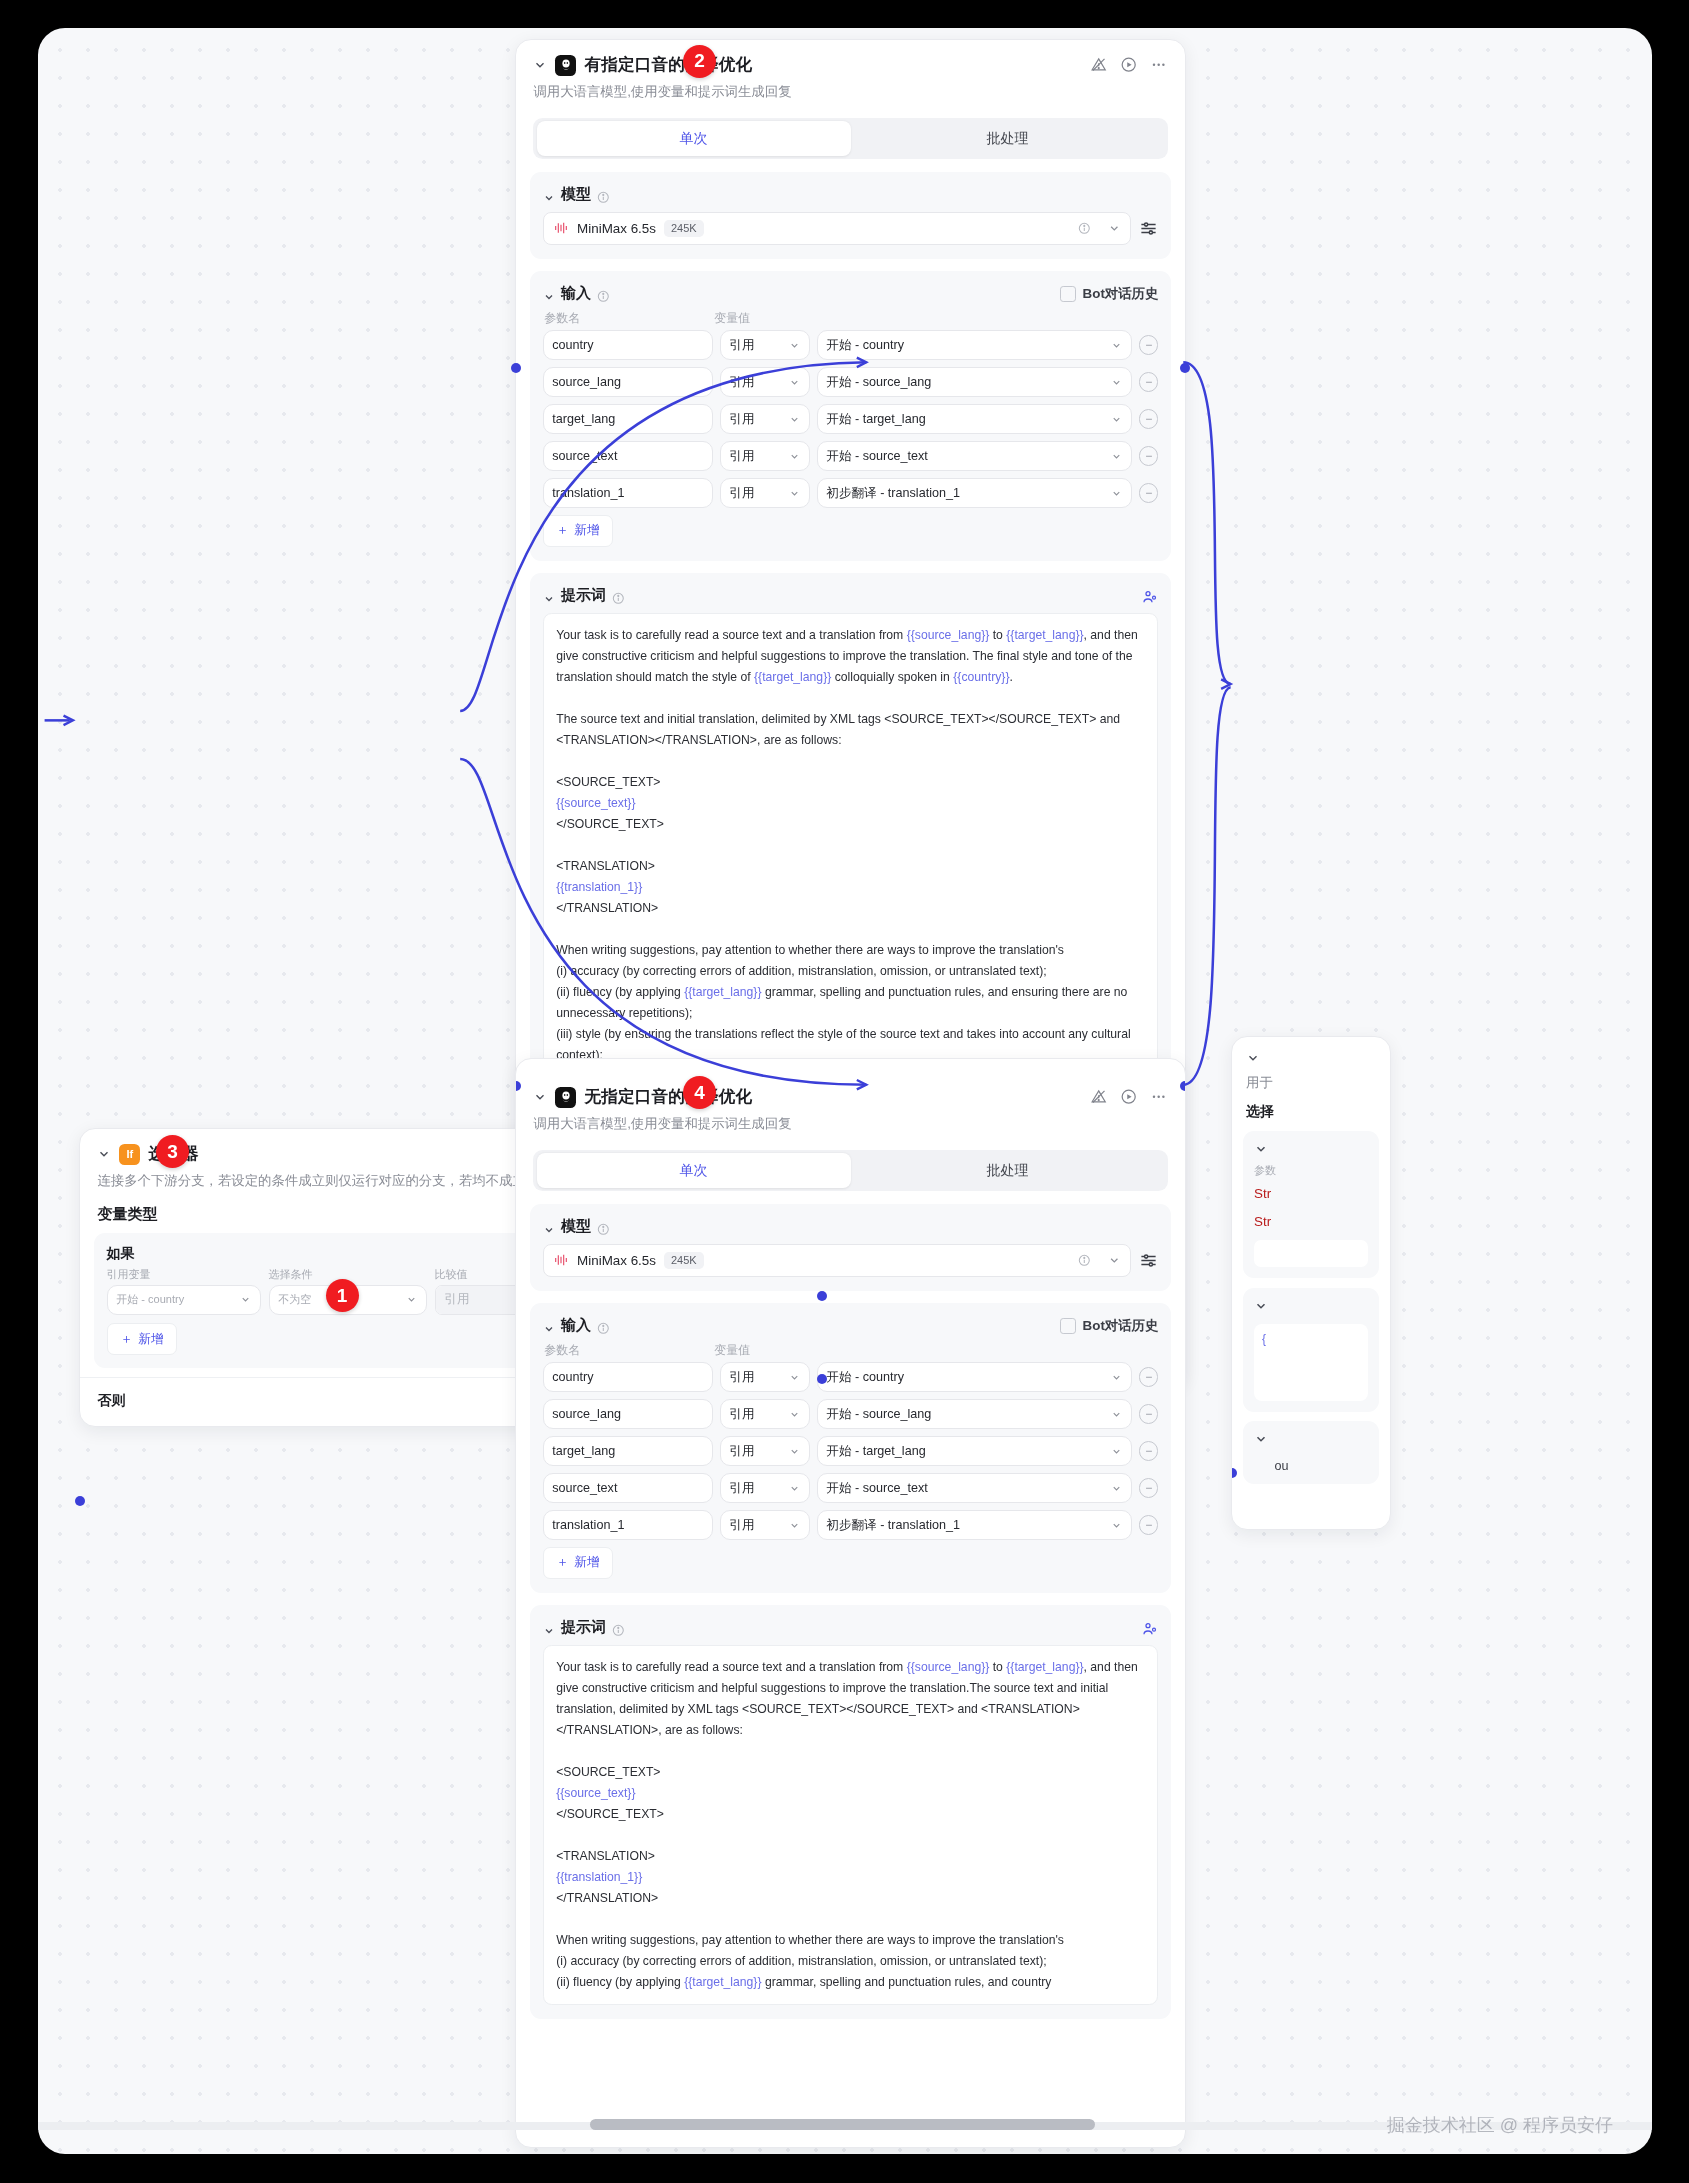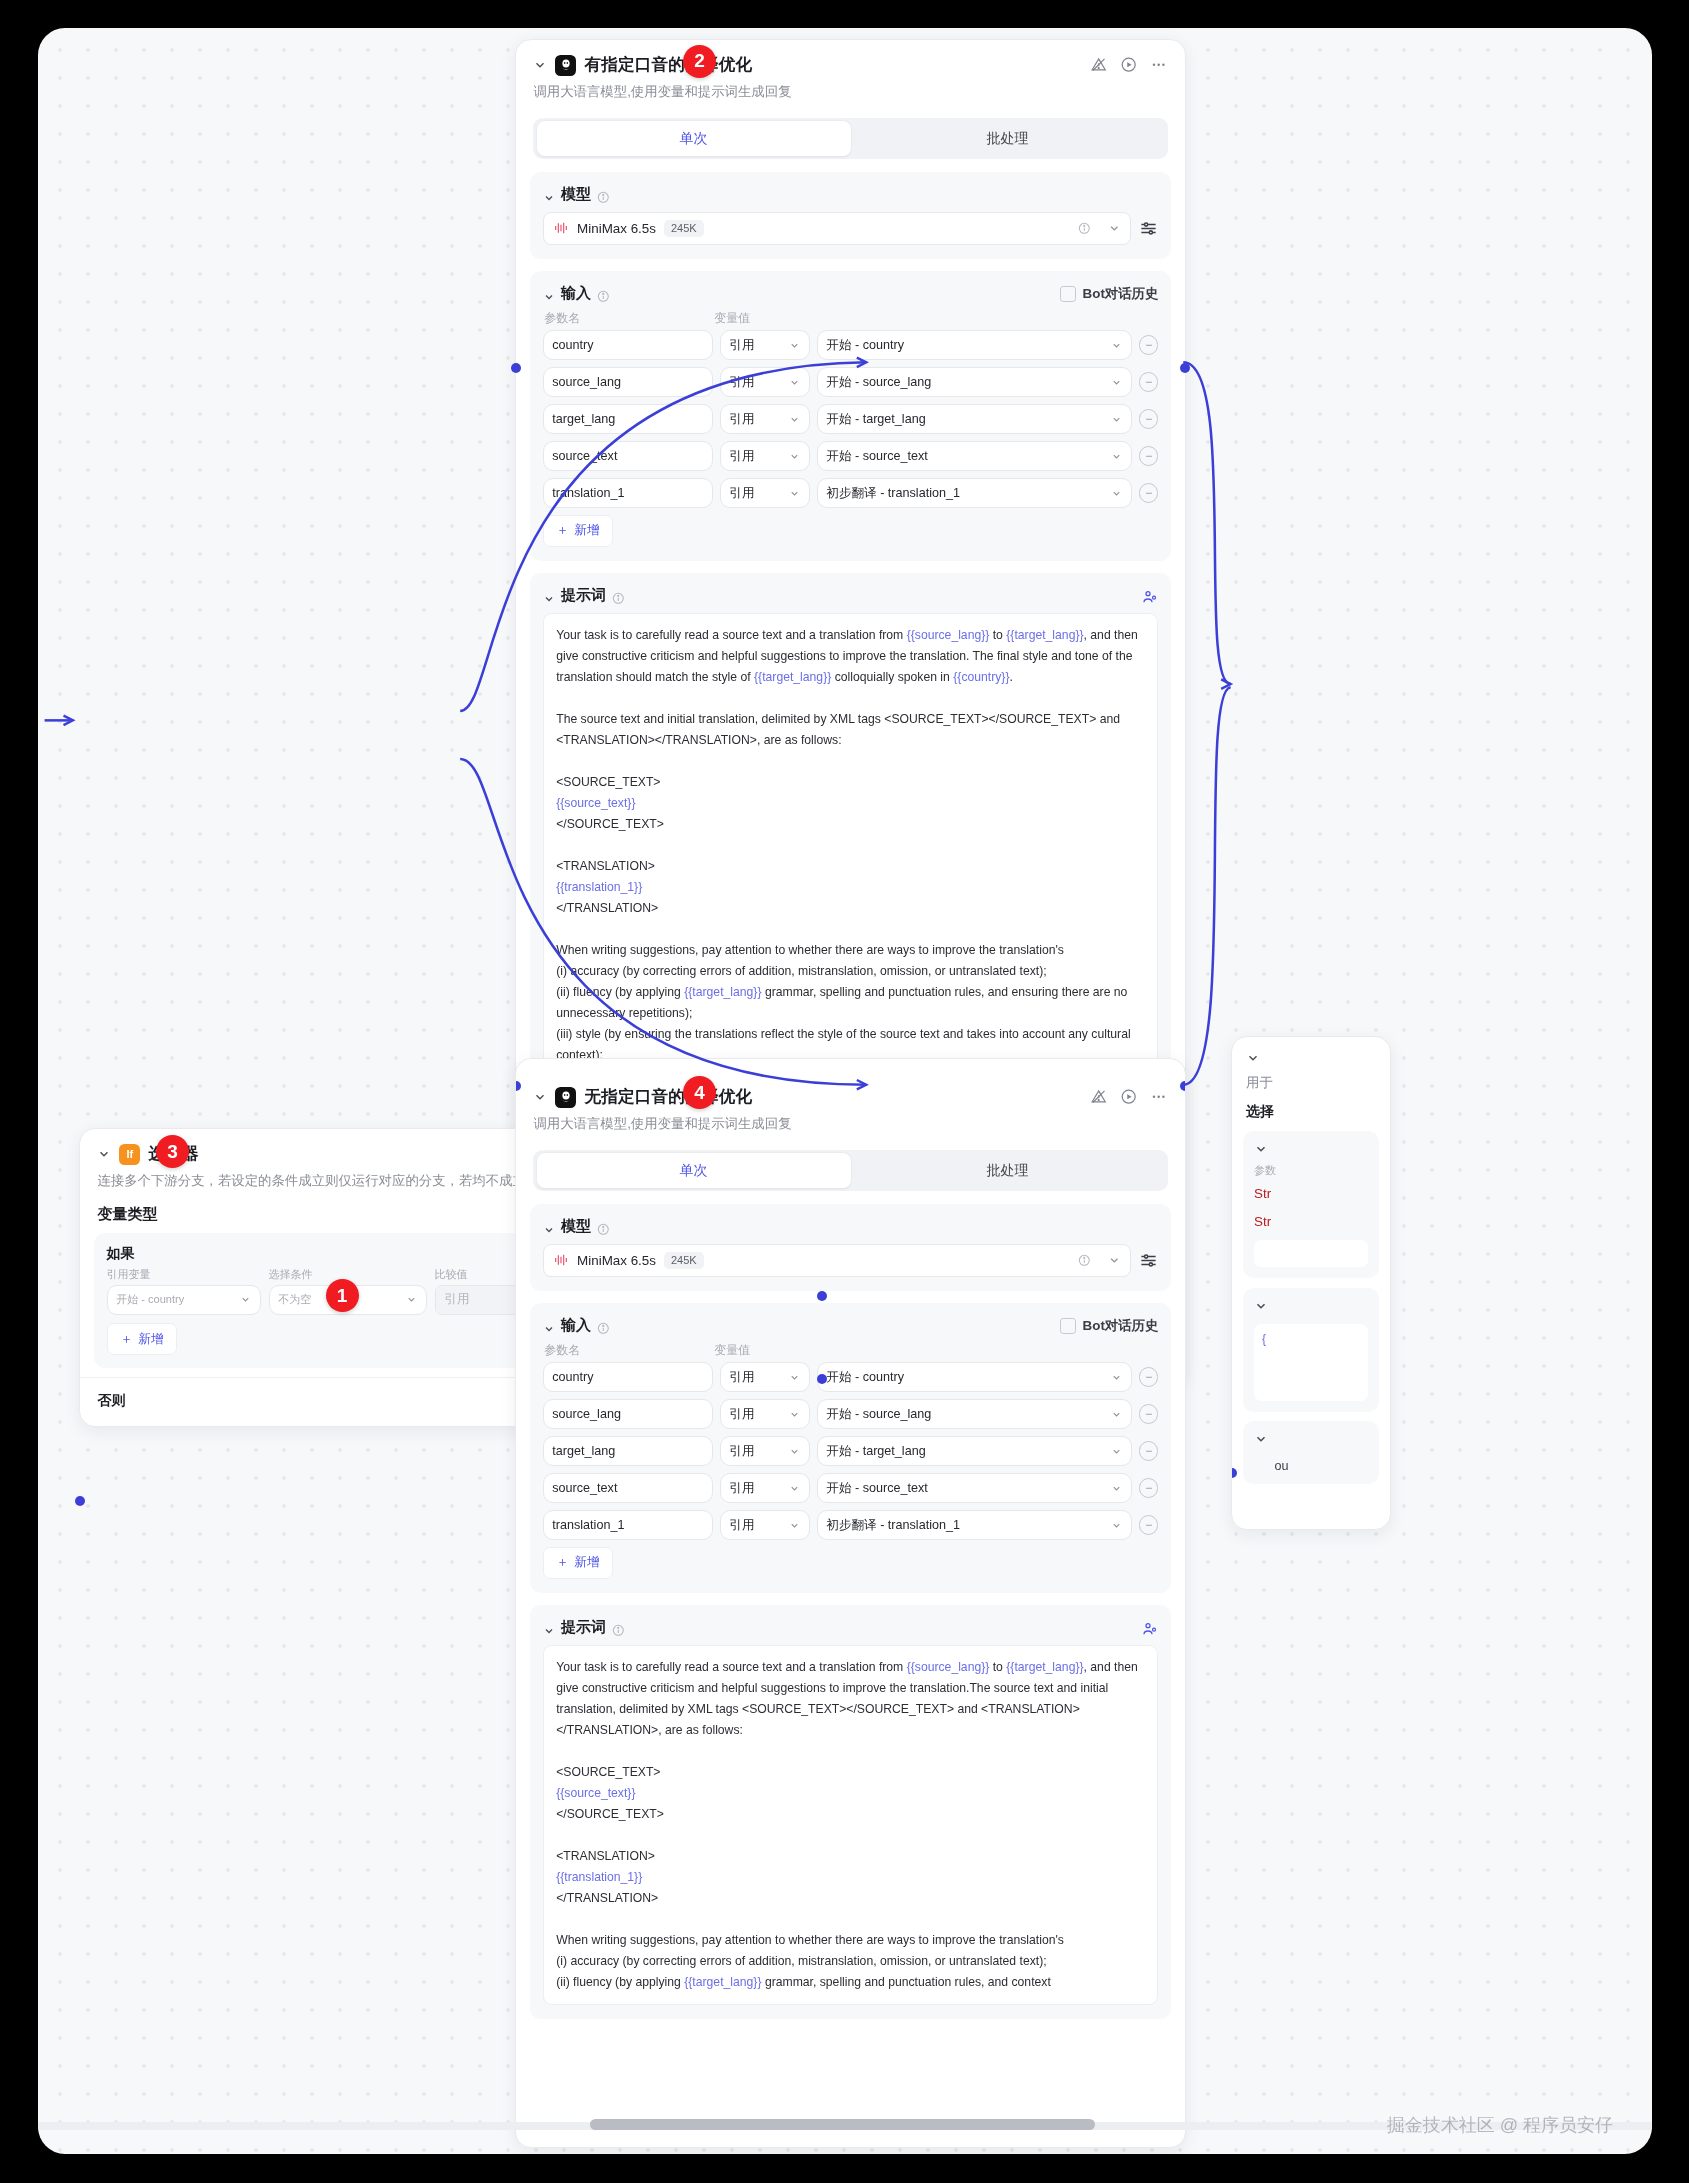--- a/index.html
+++ b/index.html
@@ -700,21 +700,21 @@
 &lt;SOURCE_TEXT&gt;
 </span><span class="v">{{source_text}}</span><span>
 &lt;/SOURCE_TEXT&gt;
 
 &lt;TRANSLATION&gt;
 </span><span class="v">{{translation_1}}</span><span>
 &lt;/TRANSLATION&gt;
 
 When writing suggestions, pay attention to whether there are ways to improve the translation's
 (i) accuracy (by correcting errors of addition, mistranslation, omission, or untranslated text);
-(ii) fluency (by applying </span><span class="v">{{target_lang}}</span><span> grammar, spelling and punctuation rules, and context</span></div>
+(ii) fluency (by applying </span><span class="v">{{target_lang}}</span><span> grammar, spelling and punctuation rules, and country</span></div>
     </div>
   </div>
 
   <div class="cutpanel" style="left:1193px;top:1008px;width:158px;height:492px;">
     <div style="padding:14px 14px 0 14px">
       <svg class="chev" viewBox="0 0 24 24" fill="none" stroke="currentColor" stroke-width="2.4">
           <polyline points="6 9 12 15 18 9"></polyline>
         </svg>
     </div>
     <div style="padding:6.3px 14px 0 14px;font-size:13.4px;color:#8a8d96">用于</div>

